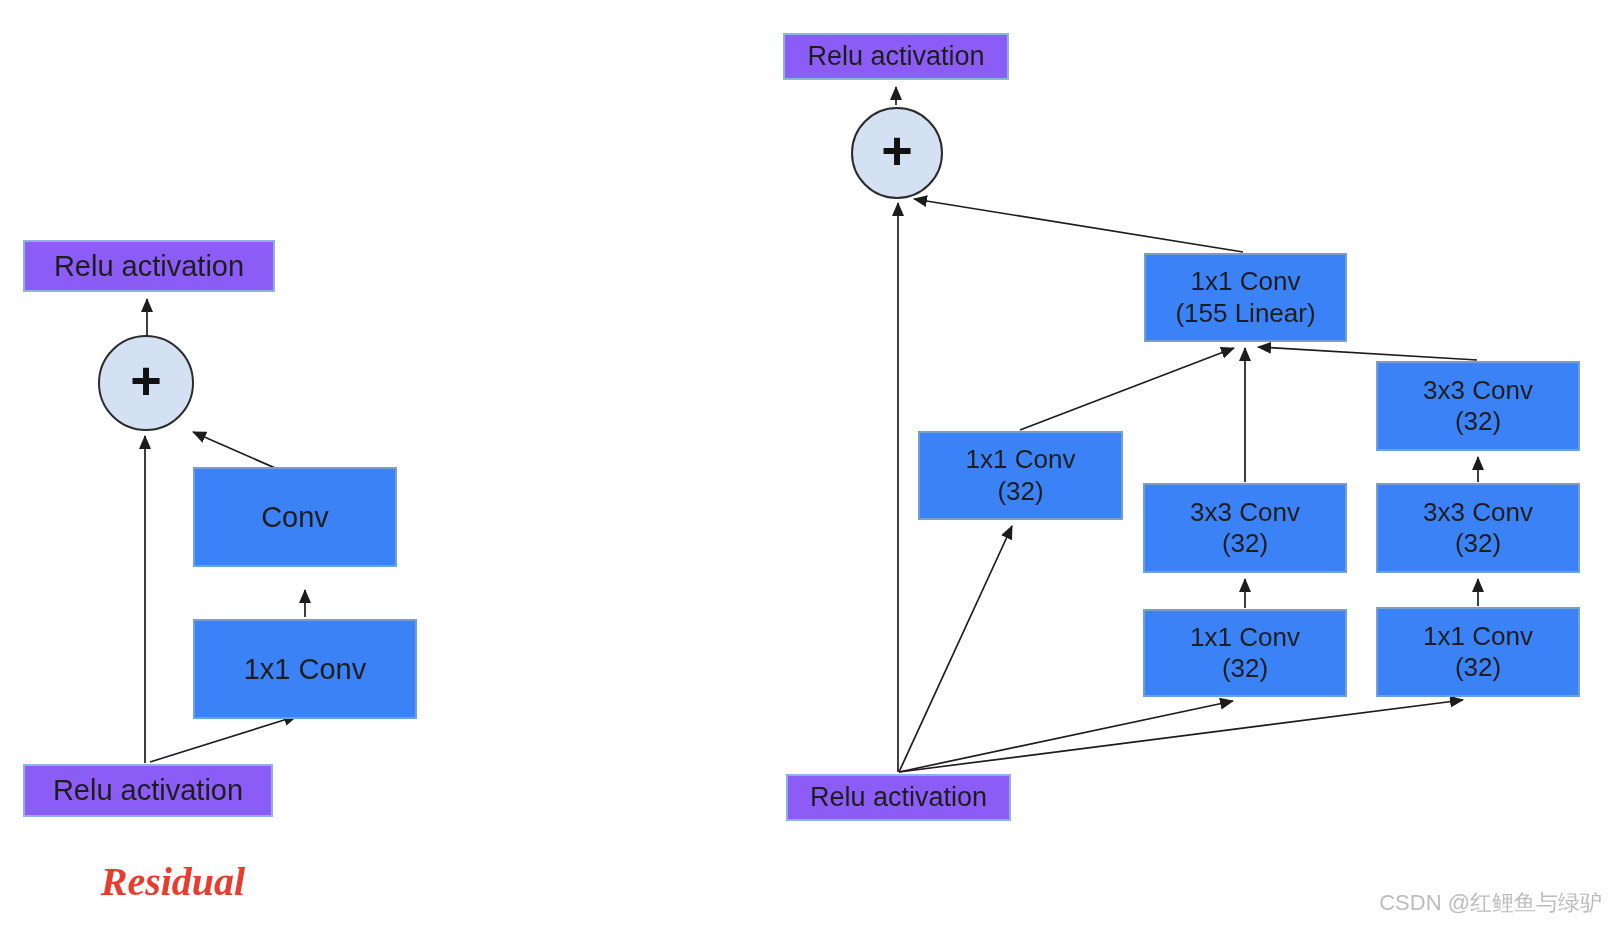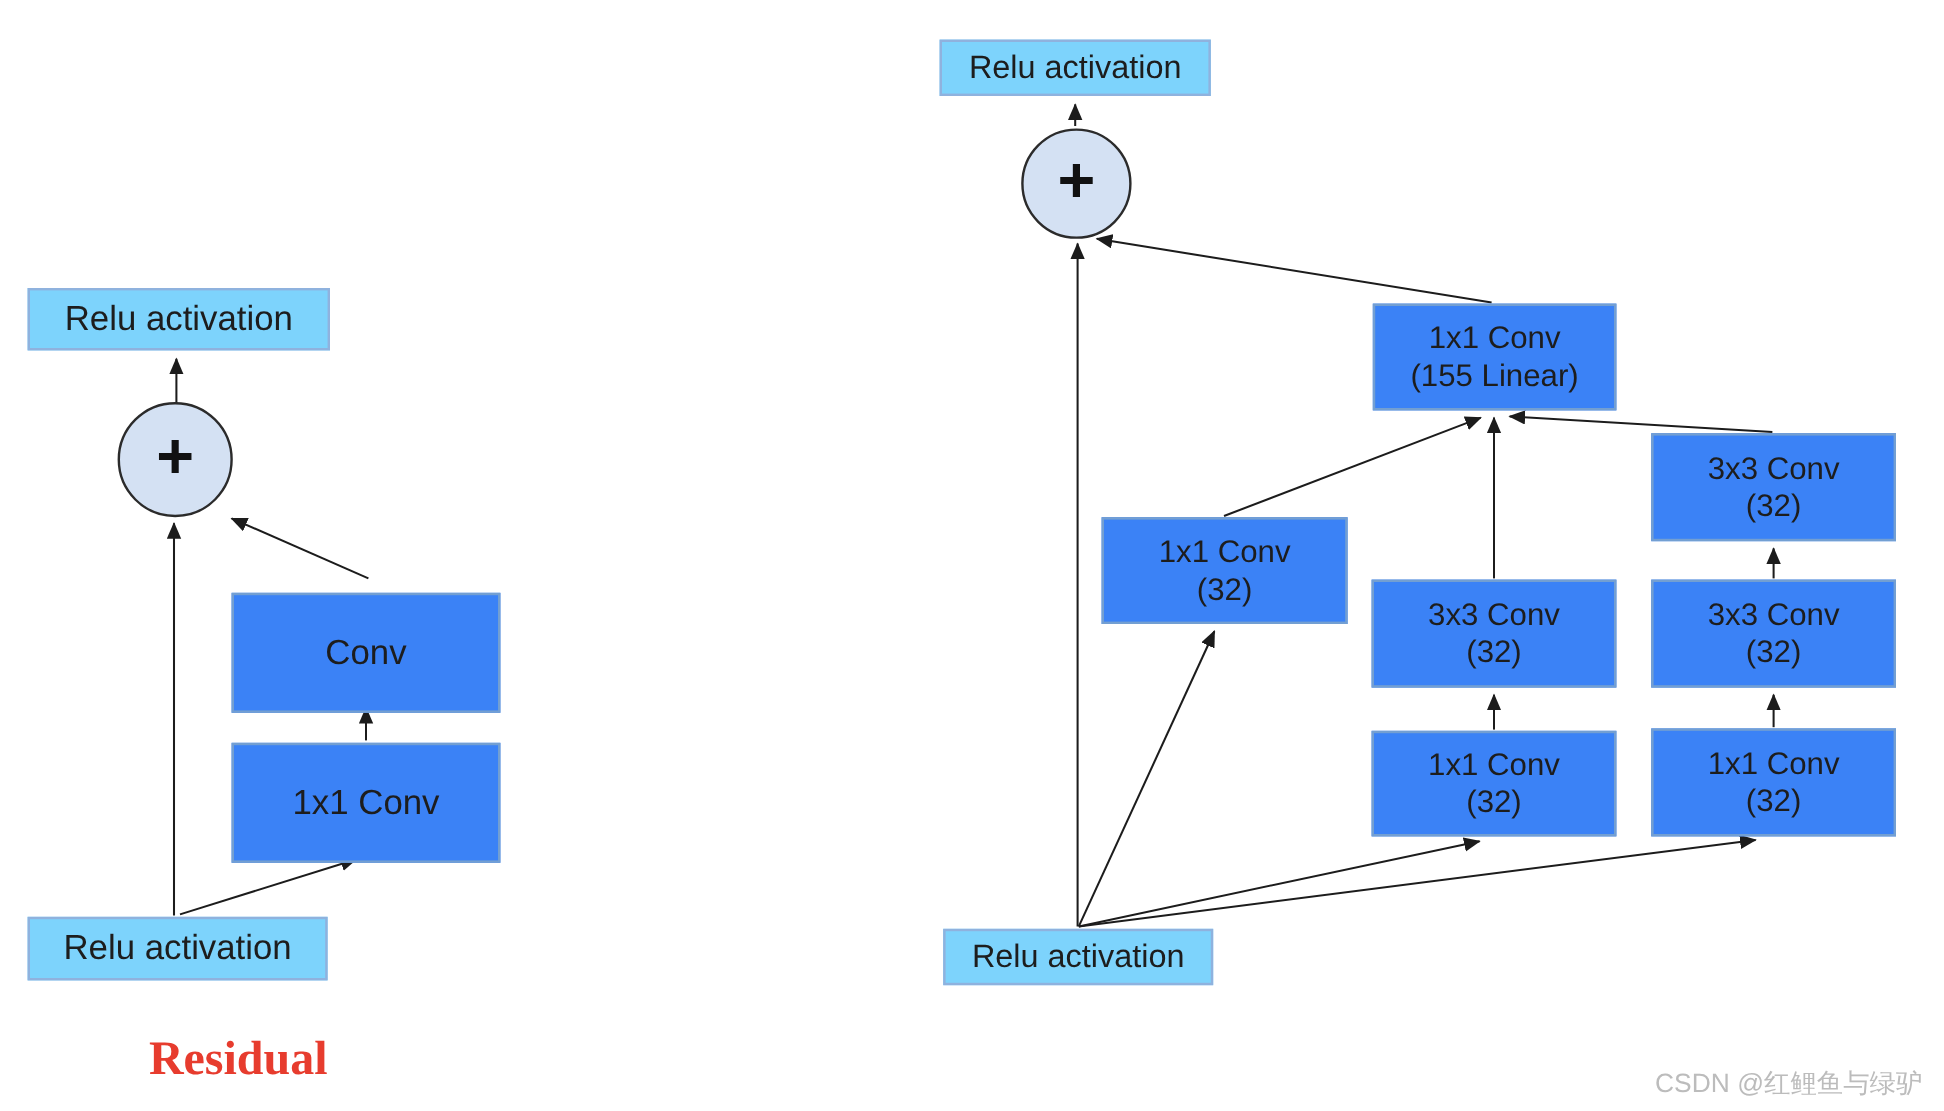--- a/index.html
+++ b/index.html
@@ -17,42 +17,43 @@
     box-sizing:border-box;
     color:#1d1d1d;
     text-align:center;
     line-height:1.2;
   }
   .box-blue{
     background:#3b82f6;
     border:2px solid #739fd2;
   }
   .box-tan{
-    background:#7dd3fc;
+    background:#8b5cf6;
     border:2px solid #8fb2de;
   }
   .plus-circle{
     background:#d4e1f3;
     border:2px solid #2b2b2b;
     border-radius:50%;
     font-weight:bold;
     color:#111111;
   }
   .fs-big{font-size:29px;}
   .fs-med{font-size:27px;}
   .fs-small{font-size:26px;}
   .plus-glyph{font-size:54px;font-weight:bold;line-height:1;transform:translateY(-3px);}
   .title{
     position:absolute;z-index:2;
     font-family:"Liberation Serif", serif;
     font-weight:bold;
     color:#e73c2e;
     font-size:40px;
-    text-align:right;
+    text-align:center;
     white-space:nowrap;
+    font-style:italic;
   }
   .watermark{
     position:absolute;z-index:2;
     color:#bcbcbc;
     font-size:22px;
     white-space:nowrap;
   }
 </style>
 </head>
 <body>
@@ -89,21 +90,21 @@
   </svg>
 
   <div class="node box-tan fs-big" style="left:23px;top:240px;width:252px;height:52px;">
     <span>Relu activation</span>
   </div>
 
   <div class="node plus-circle" style="left:98px;top:335px;width:96px;height:96px;">
     <span class="plus-glyph">+</span>
   </div>
 
-  <div class="node box-blue fs-big" style="left:193px;top:494px;width:224px;height:100px;">
+  <div class="node box-blue fs-big" style="left:193px;top:467px;width:204px;height:100px;">
     <span>Conv</span>
   </div>
 
   <div class="node box-blue fs-big" style="left:193px;top:619px;width:224px;height:100px;">
     <span>1x1 Conv</span>
   </div>
 
   <div class="node box-tan fs-big" style="left:23px;top:764px;width:250px;height:53px;">
     <span>Relu activation</span>
   </div>

